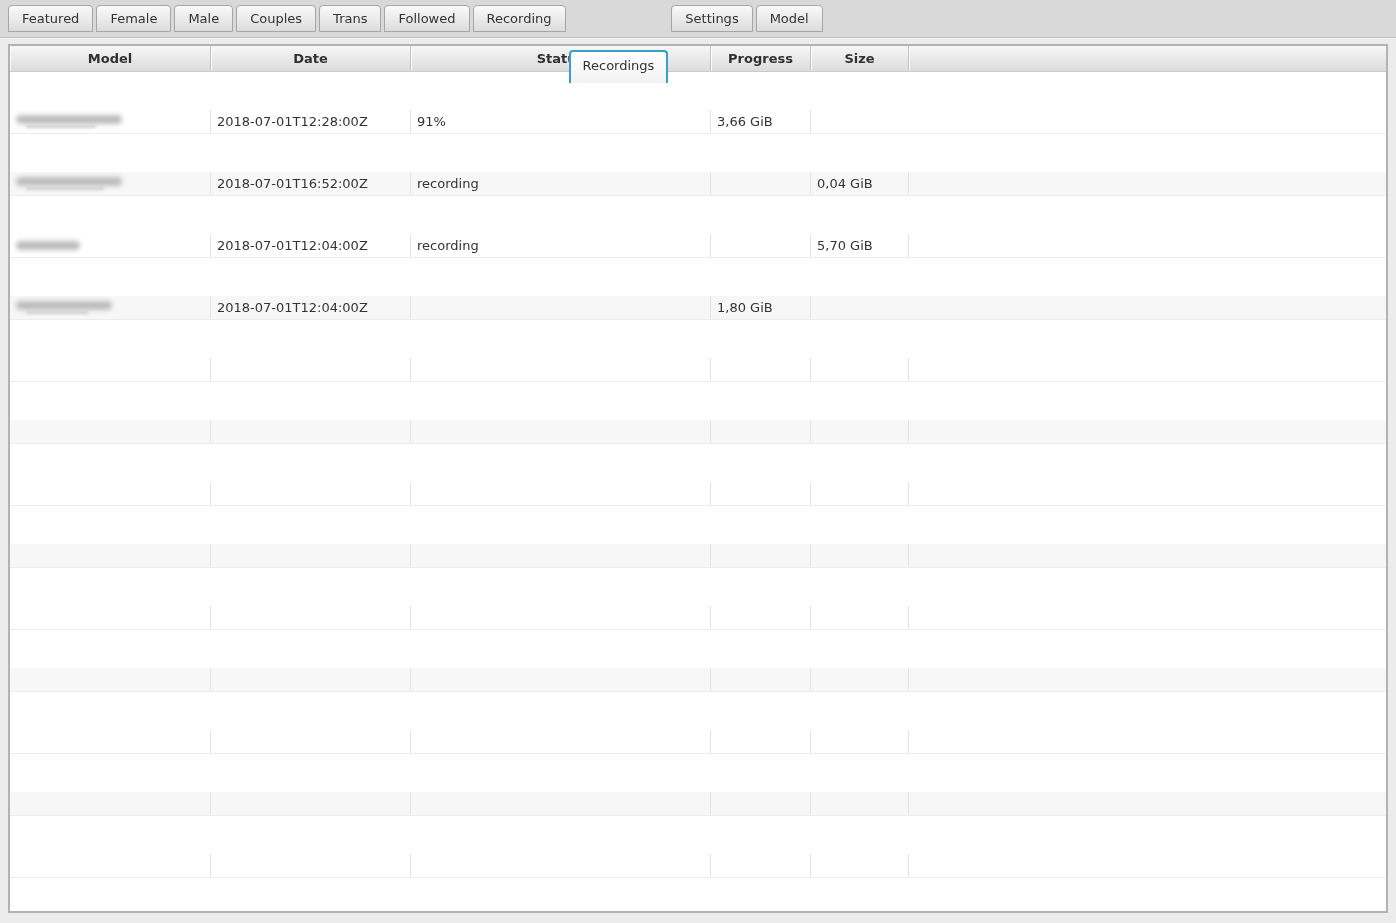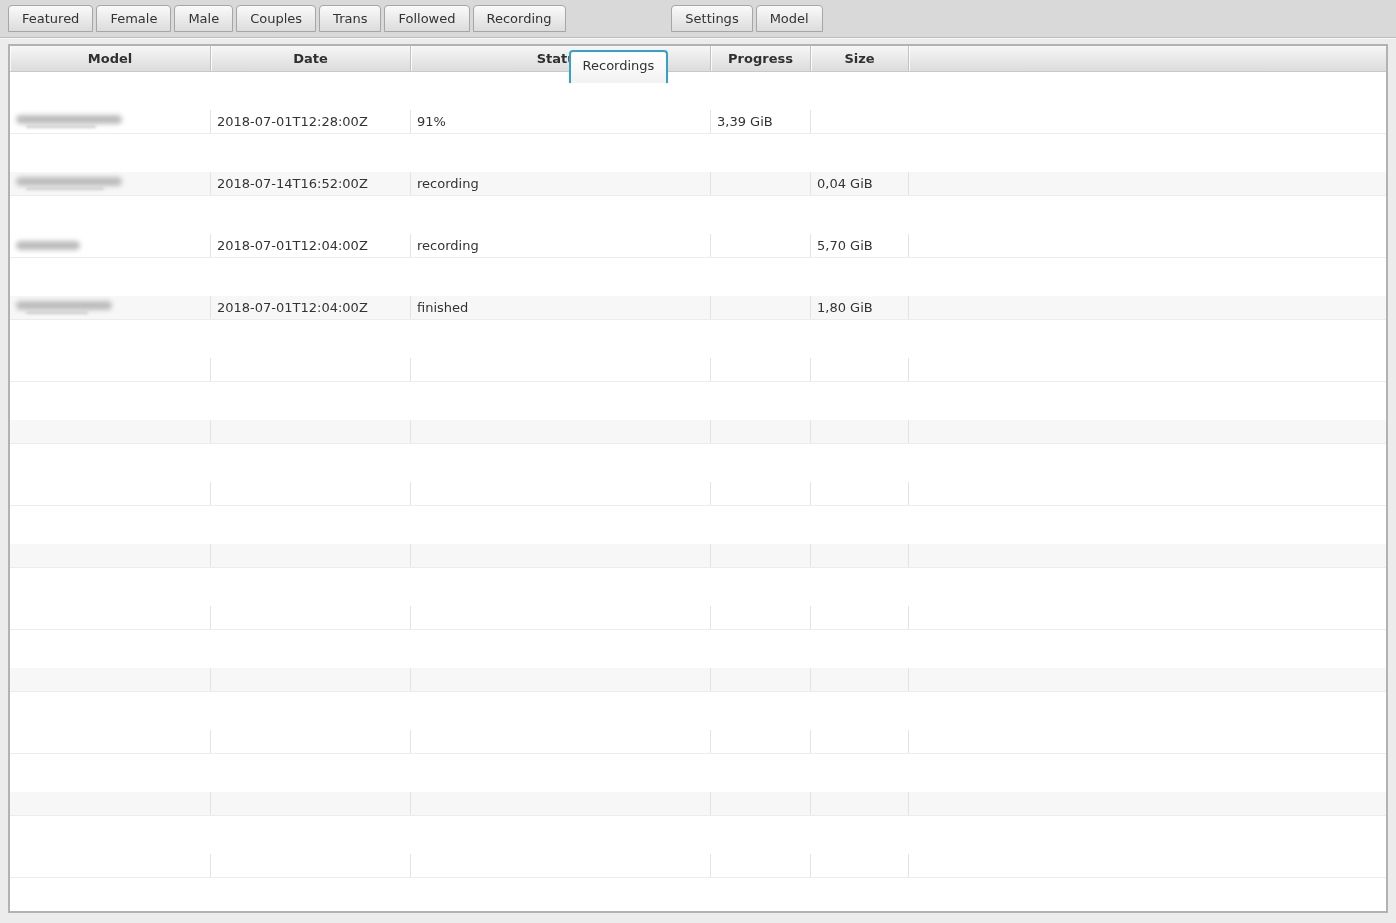--- a/index.html
+++ b/index.html
@@ -145,31 +145,31 @@
   <div id="tbody">
       <div class="tr grid-cols">
         <div class="td">
           <div class="redact-wrap">
             <div class="redact-main" style="width: 106px;"></div>
             <div class="redact-sub" style="width: 70px;"></div>
           </div>
         </div>
         <div class="td">2018-07-01T12:28:00Z</div>
         <div class="td">91%</div>
-        <div class="td">3,39 GiB</div>
+        <div class="td">3,66 GiB</div>
         <div class="td"></div>
       </div>
       <div class="tr grid-cols alt">
         <div class="td">
           <div class="redact-wrap">
             <div class="redact-main" style="width: 106px;"></div>
             <div class="redact-sub" style="width: 78px;"></div>
           </div>
         </div>
-        <div class="td">2018-07-14T16:52:00Z</div>
+        <div class="td">2018-07-01T16:52:00Z</div>
         <div class="td">recording</div>
         <div class="td"></div>
         <div class="td">0,04 GiB</div>
         <div class="td"></div>
       </div>
       <div class="tr grid-cols">
         <div class="td">
           <div class="redact-wrap">
             <div class="redact-main" style="width: 64px;"></div>
           </div>
@@ -181,21 +181,20 @@
         <div class="td"></div>
       </div>
       <div class="tr grid-cols alt">
         <div class="td">
           <div class="redact-wrap">
             <div class="redact-main" style="width: 96px;"></div>
             <div class="redact-sub" style="width: 62px;"></div>
           </div>
         </div>
         <div class="td">2018-07-01T12:04:00Z</div>
-        <div class="td">finished</div>
         <div class="td"></div>
         <div class="td">1,80 GiB</div>
         <div class="td"></div>
       </div>
       <div class="tr grid-cols">
         <div class="td"></div>
         <div class="td"></div>
         <div class="td"></div>
         <div class="td"></div>
         <div class="td"></div>

